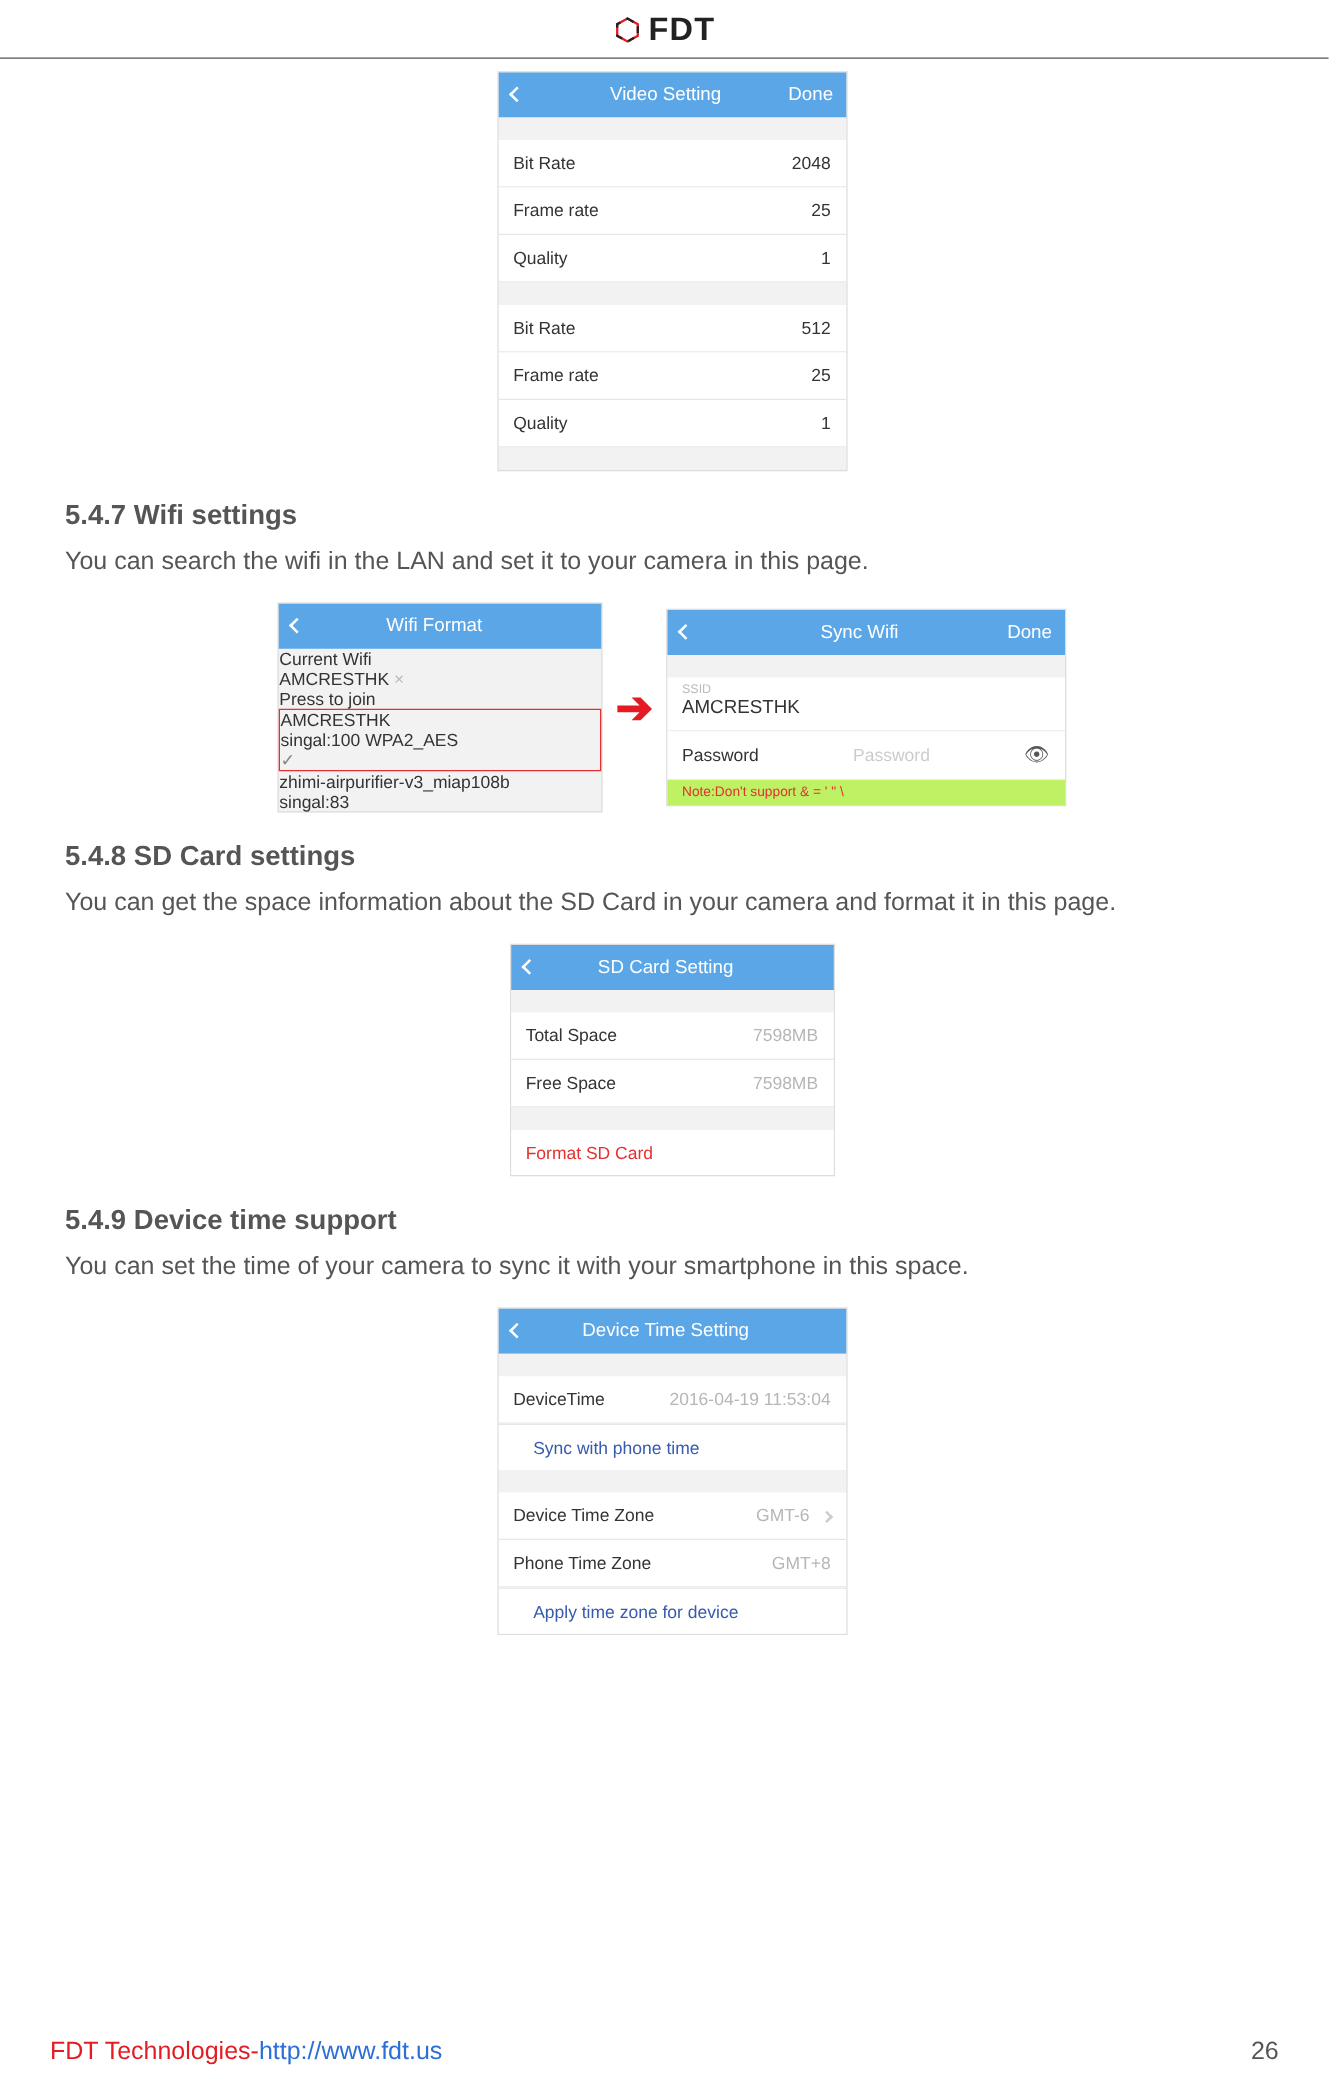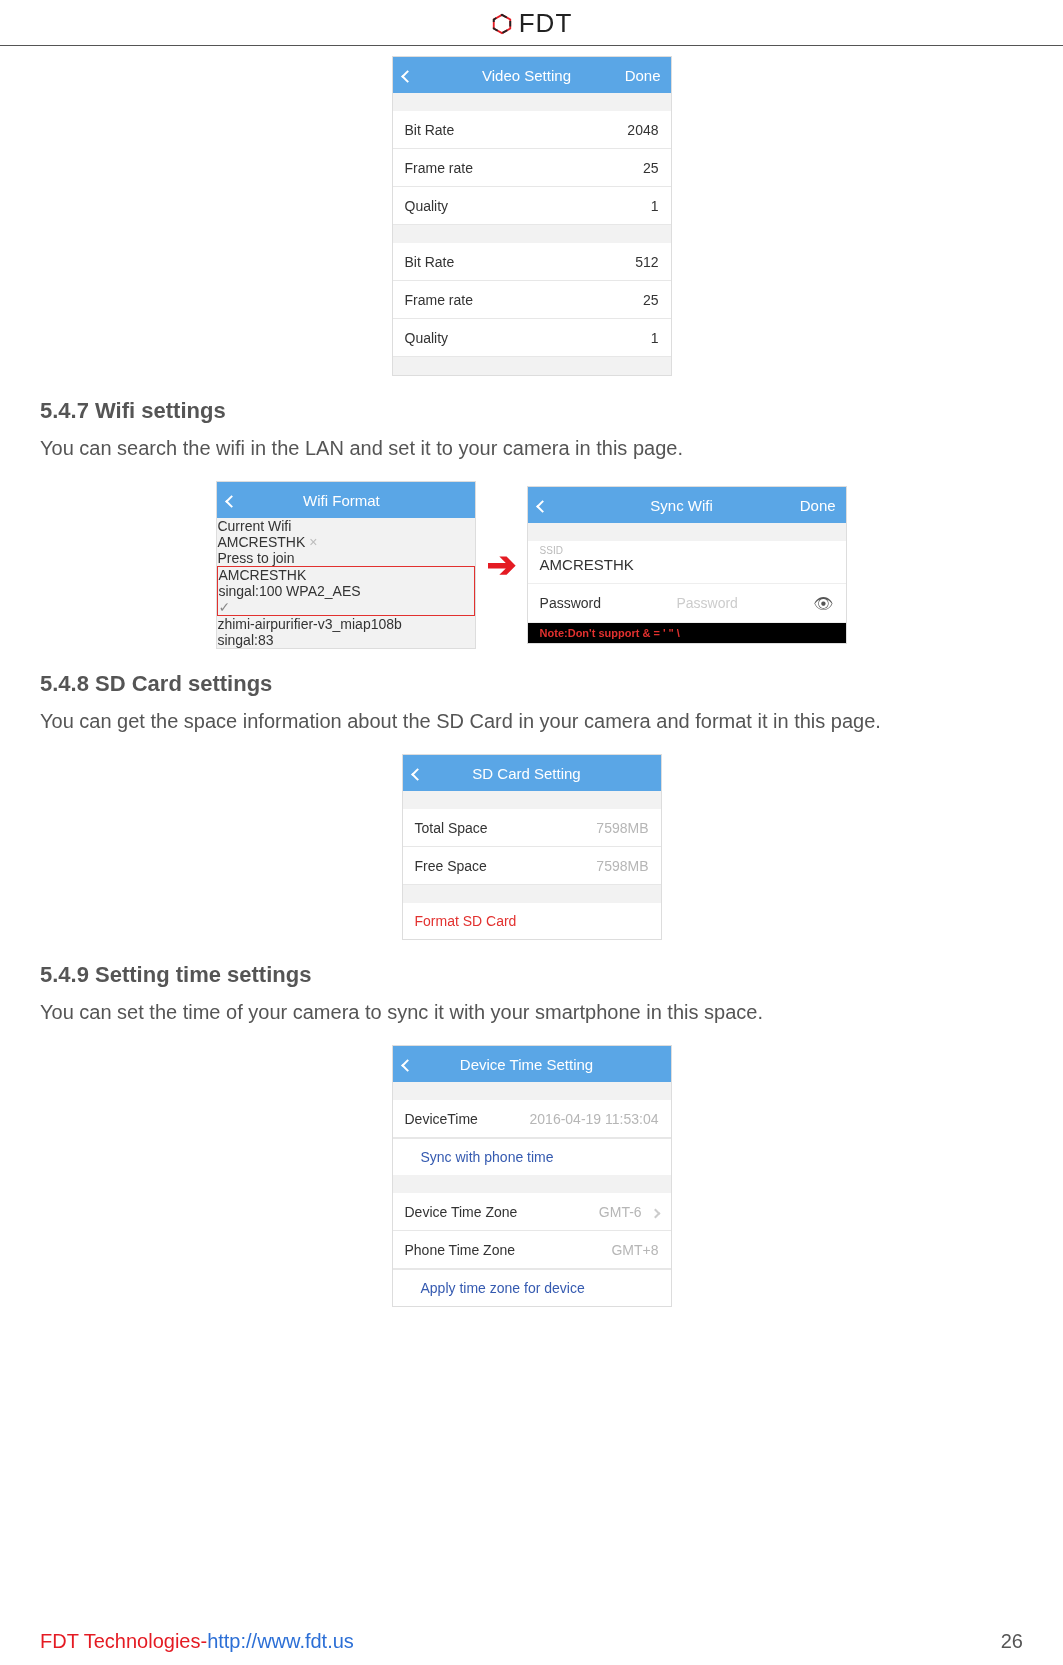--- a/index.html
+++ b/index.html
@@ -10,23 +10,23 @@
     min-height: 1665px;
     position: relative;
     color: #5c5c5c;
   }
   .page-header {
     width: 100%;
     text-align: center;
     padding: 8px 0 6px 0;
     border-bottom: 1px solid #555;
   }
-  .logo { display:inline-flex; align-items:center; font-weight:normal; font-size:26px; color:#222; letter-spacing:1px;}
+  .logo { display:inline-flex; align-items:center; font-weight:bold; font-size:26px; color:#222; letter-spacing:1px;}
   .logo svg { margin-right:6px; }
-  .content { padding: 0 40px 60px 40px; }
+  .content { padding: 0 40px 60px 40px; margin-left: 12px; }
   .sec-heading { font-size:22px; font-weight:bold; color:#555; margin-top:22px; margin-bottom:10px;}
   .sec-body { font-size:20px; color:#555; margin-bottom:18px; line-height:1.45;}
   .footer { position:absolute; bottom:12px; left:0; width:100%; padding:0 40px; display:flex; justify-content:space-between; font-size:20px;}
   .footer .left .red { color:#e41b23; }
   .footer .left .link { color:#2c6fd6; }
   .footer .right { color:#555; }
 
   
   .phone {
     background:#f2f2f2;
@@ -75,21 +75,21 @@
   }
   .redlink { color:#e2312f; font-size:14px; padding:10px 12px; background:#fff; }
   .bluelink { color:#355ab0; font-size:14px; padding:10px 28px; background:#fff; border-top:1px solid #e7e7e7;}
 
   
   .wifi-row { display:flex; align-items:center; justify-content:center; gap:10px; margin:16px 0 10px 0;}
   .arrow-block { color:#e41b23; font-size:36px; line-height:1; font-weight:bold;}
   .net-highlight { border:1px solid #e2312f; }
   .checkmark { color:#888; font-size:14px;}
   .eye-icon { color:#555; font-size:16px;}
-  .note-red { color:#e2312f; font-size:11px; padding:4px 12px; background:#000000;font-weight:bold;}
+  .note-red { color:#e2312f; font-size:11px; padding:4px 12px; background:#bef264;}
   .ssid-block { background:#fff; padding:4px 12px 10px 12px;}
   .ssid-lbl { font-size:10px; color:#bbb;}
   .ssid-val { font-size:15px; color:#333; font-weight:500;}
   .pw-row { background:#fff; display:flex;justify-content:space-between;align-items:center;height:40px;padding:0 12px;border-top:1px solid #eee;border-bottom:1px solid #eee;}
   .pw-row .ph { color:#ccc; }
 </style>
 </head>
 <body>
 
 <div class="page-header">
@@ -212,21 +212,21 @@
     </div>
     <div class="row">
       <span class="lbl">Free Space</span>
       <span class="val grey">7598MB</span>
     </div>
     <div class="row-gap"></div>
     <div class="redlink">Format SD Card</div>
   </div>
 </div>
 
-<div class="sec-heading">5.4.9 Setting time settings</div>
+<div class="sec-heading">5.4.9 Device time support</div>
 <div class="sec-body">You can set the time of your camera to sync it with your smartphone in this space.</div>
 
 <div class="phone-wrap-center">
   <div class="phone" style="width:280px;">
     <div class="titlebar">
       <span class="tb-left"><span class="chev-left"></span></span>
       <span class="tb-title">Device Time Setting</span>
       <span class="tb-right"></span>
     </div>
     <div class="row-gap"></div>

